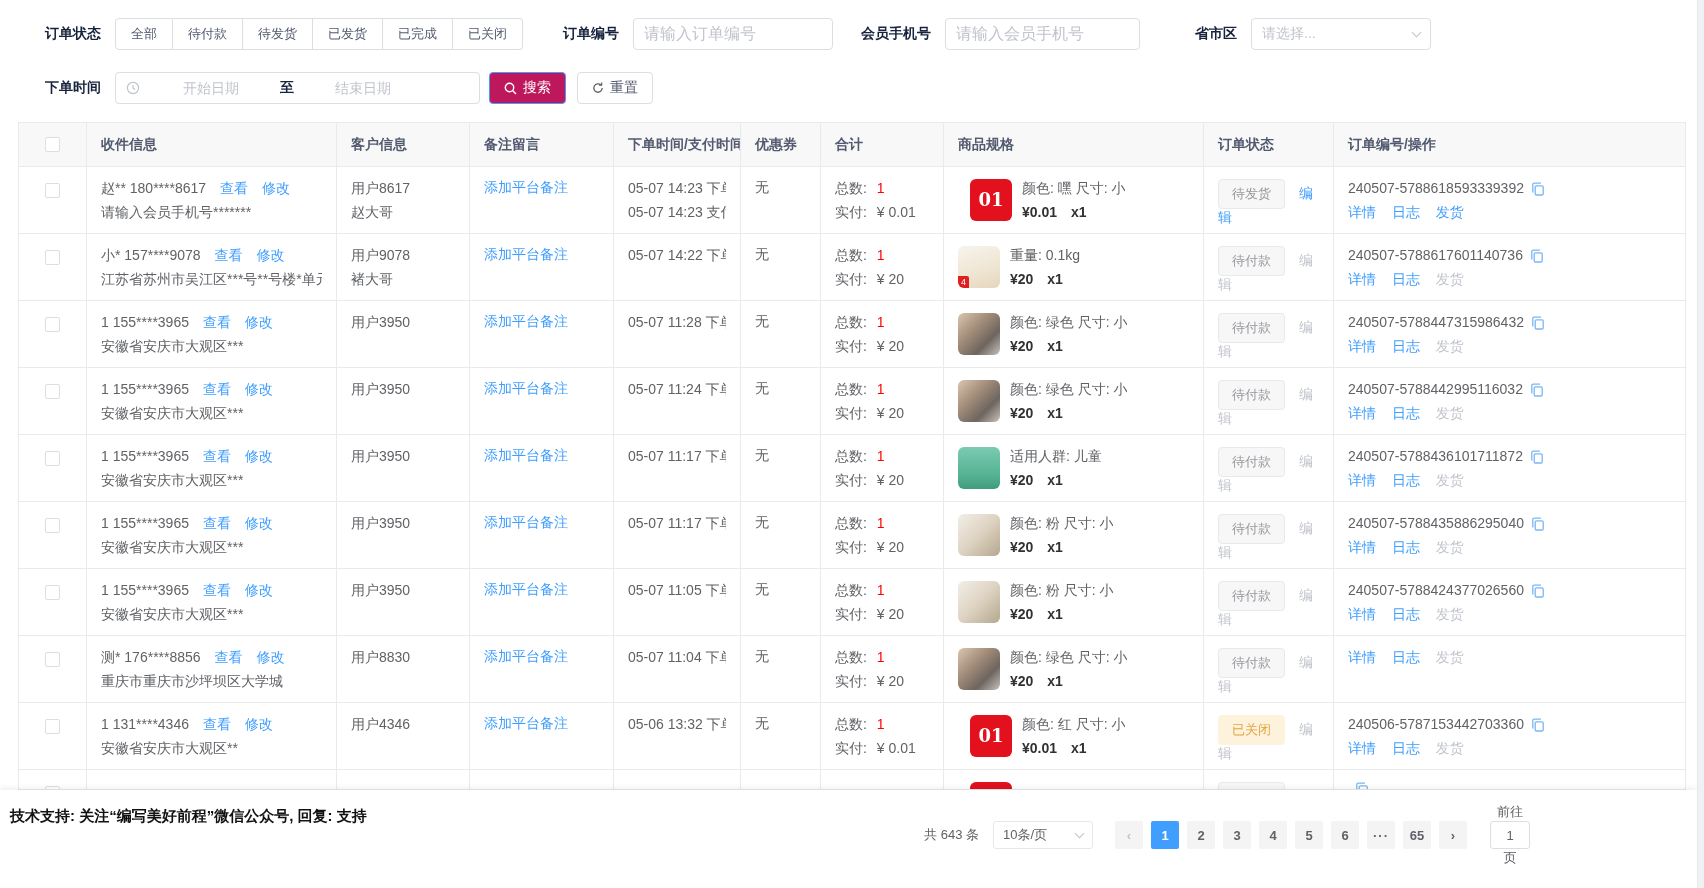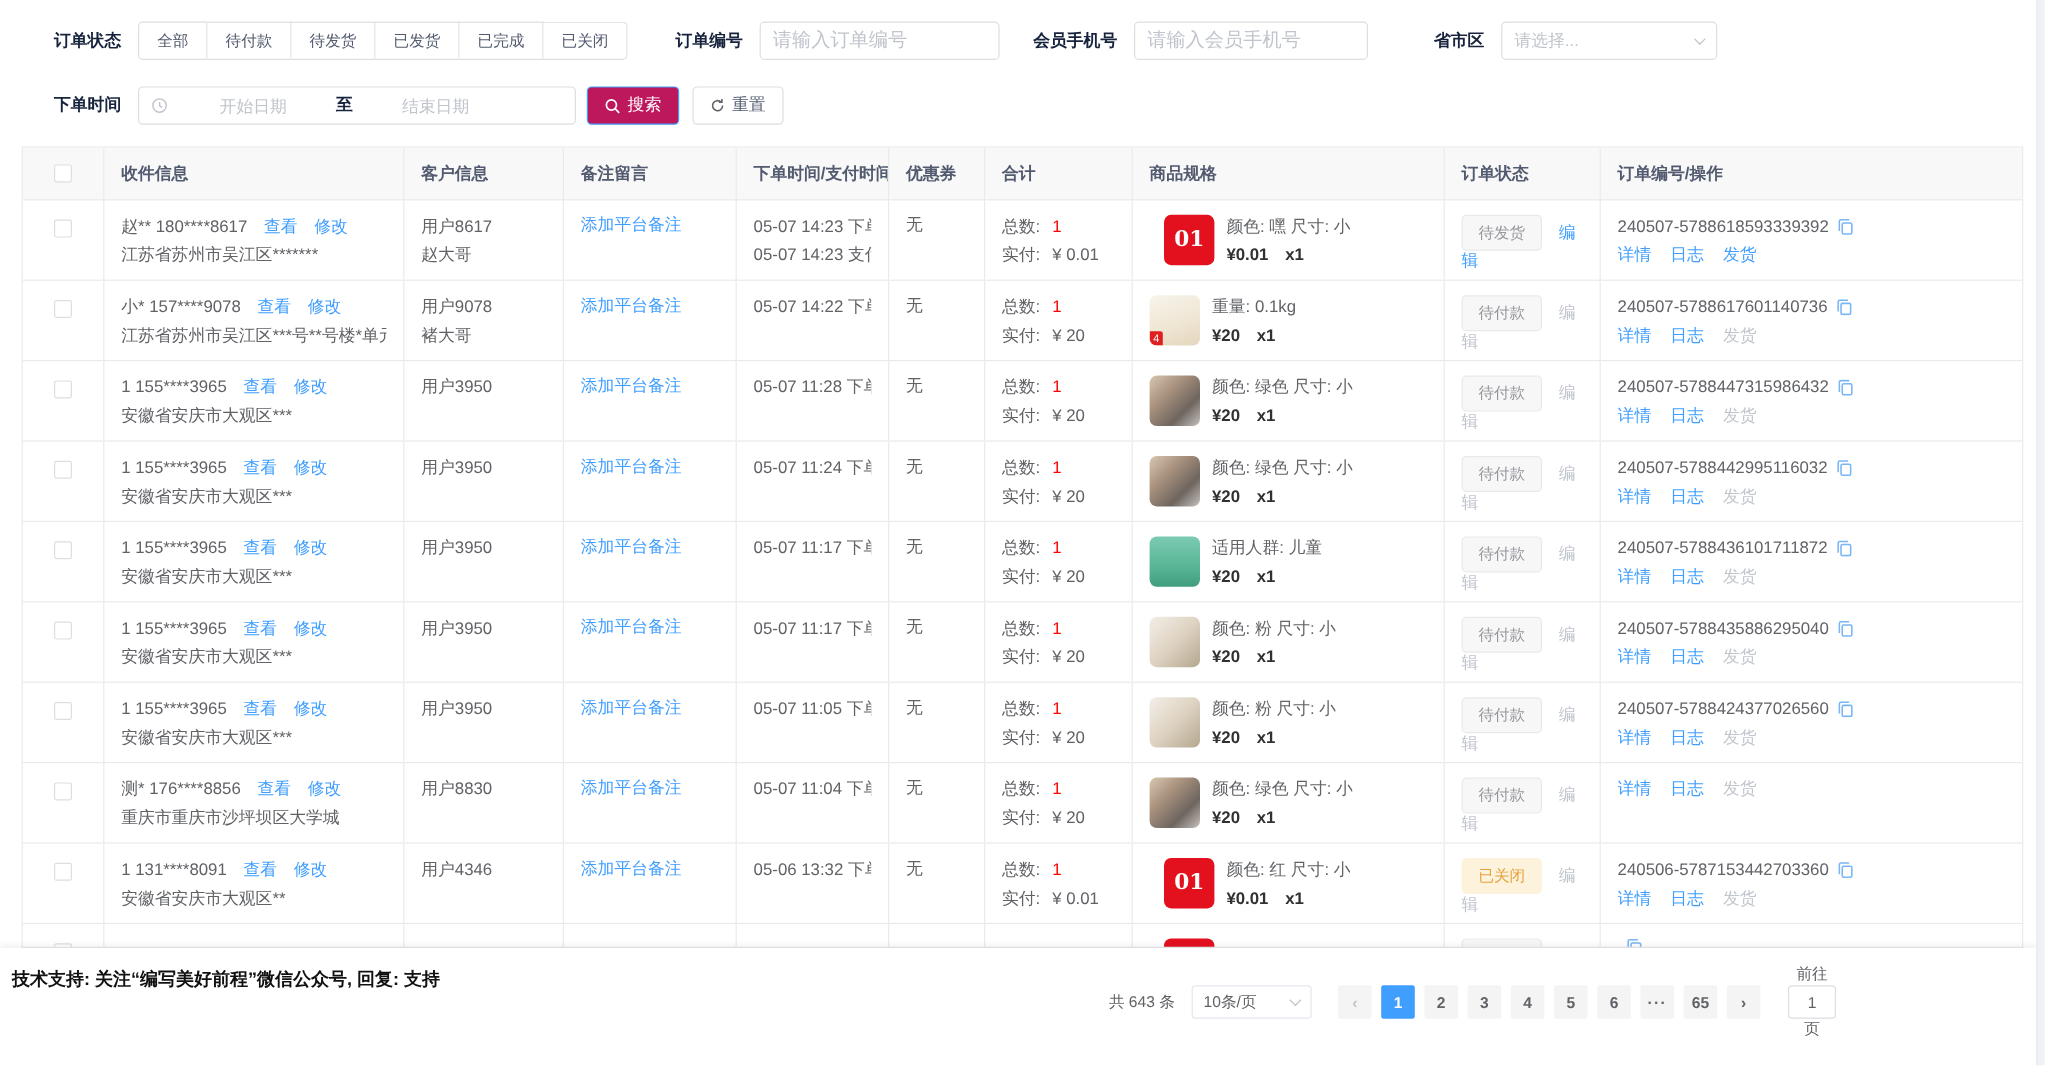--- a/index.html
+++ b/index.html
@@ -177,21 +177,21 @@
   <div class="tr">
     <div class="td td-check">
       <span class="cb"></span>
     </div>
     <div class="td">
       <div class="line">
         <span>赵** 180****8617</span>
         <a class="lnk" style="margin-left:10px">查看</a>
         <a class="lnk" style="margin-left:10px">修改</a>
       </div>
-      <div class="line">江苏省苏州市吴江区*******</div>
+      <div class="line">请输入会员手机号*******</div>
     </div>
     <div class="td">
       <div class="line">用户8617</div>
       <div class="line">赵大哥</div>
     </div>
     <div class="td">
       <a class="lnk">添加平台备注</a>
     </div>
     <div class="td">
       <div class="line">05-07 14:23 下单</div>
@@ -694,21 +694,21 @@
       </div>
     </div>
   </div>
 
   <div class="tr">
     <div class="td td-check">
       <span class="cb"></span>
     </div>
     <div class="td">
       <div class="line">
-        <span>1 131****8091</span>
+        <span>1 131****4346</span>
         <a class="lnk" style="margin-left:10px">查看</a>
         <a class="lnk" style="margin-left:10px">修改</a>
       </div>
       <div class="line">安徽省安庆市大观区**</div>
     </div>
     <div class="td">
       <div class="line">用户4346</div>
 
     </div>
     <div class="td">

